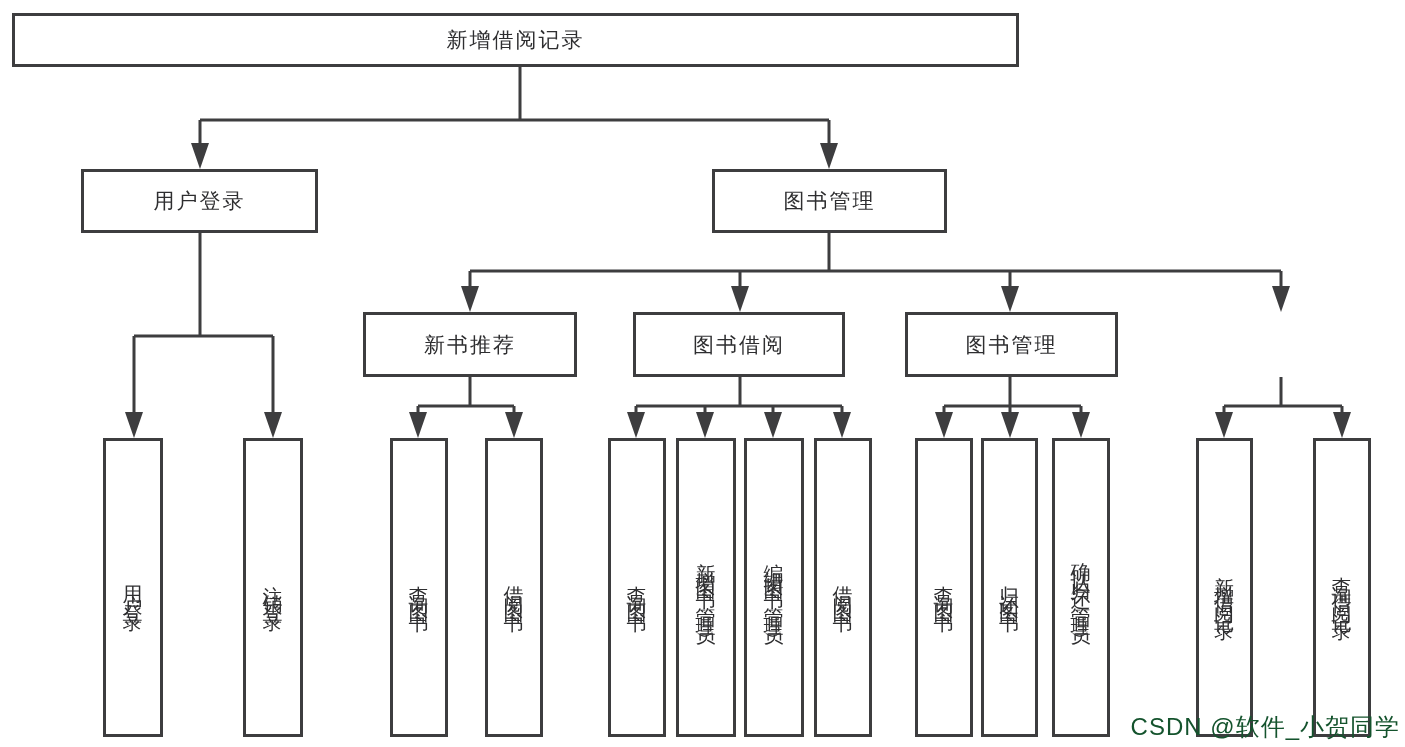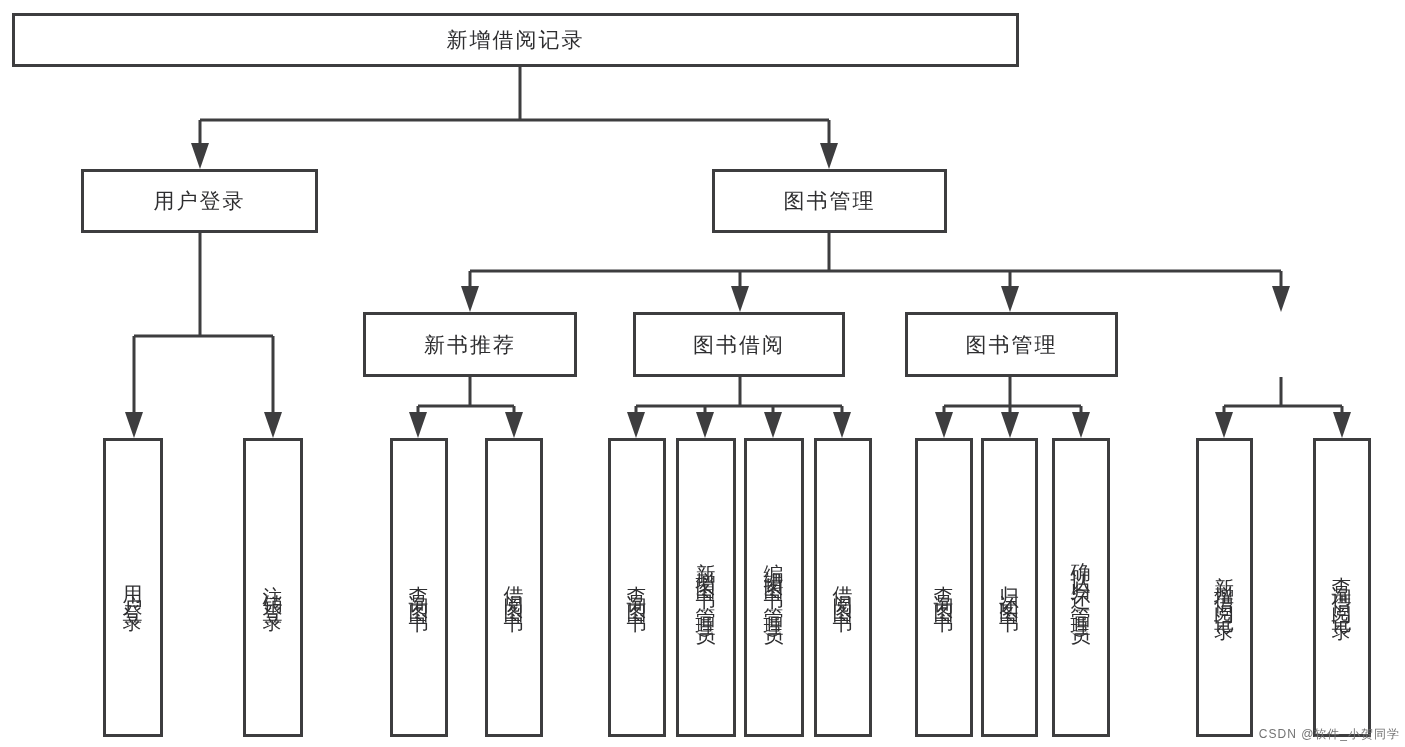--- a/index.html
+++ b/index.html
@@ -17,21 +17,21 @@
     position:absolute;box-sizing:border-box;background:#ffffff;
     border:3px solid #3d3d3f;display:flex;align-items:center;justify-content:center;
     z-index:2;
   }
   .vtext{
     writing-mode:vertical-rl;text-orientation:mixed;
     font-size:20px;line-height:1;letter-spacing:9px;white-space:nowrap;
   }
   .watermark{
     position:absolute;right:5px;bottom:4px;z-index:5;
-    font-size:12px;letter-spacing:1px;color:#737373;white-space:nowrap;
+    font-size:24px;letter-spacing:1px;color:#14532d;white-space:nowrap;
   }
 </style>
 </head>
 <body>
 
 <div class="canvas">
 
   <svg class="wires" width="1405" height="747" viewBox="0 0 1405 747" aria-hidden="true">
     <path fill="none" stroke="#3d3d3f" stroke-width="3" d="
       M520 67 V120 M200 120 H829 M200 120 V160 M829 120 V160

